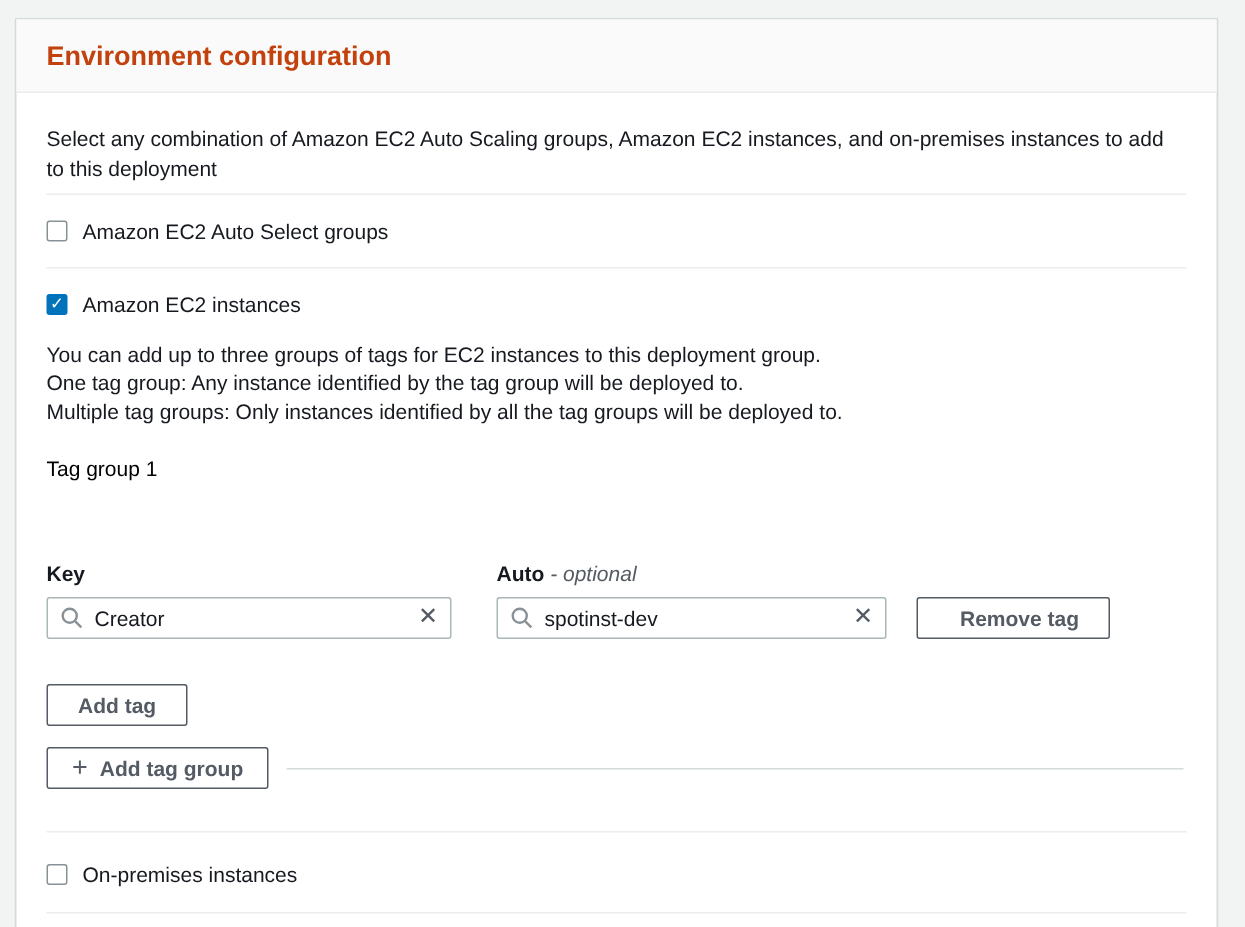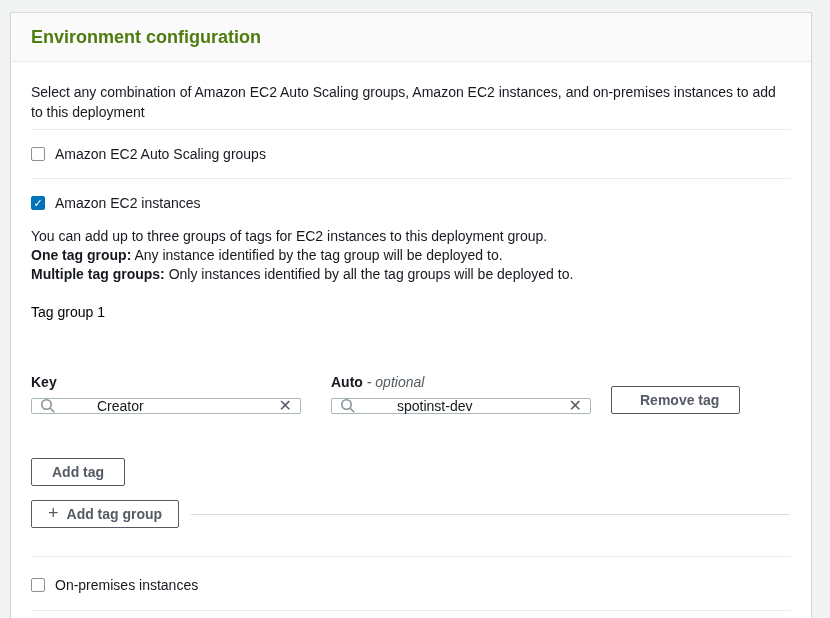--- a/index.html
+++ b/index.html
@@ -22,21 +22,21 @@
     box-shadow: 0 1px 1px 0 rgba(0,28,36,.15);
   }
   .panel-header {
     background: #fafafa;
     padding: 14px 20px 13px 20px;
     border-bottom: 1px solid #eaeded;
   }
   .panel-title {
     font-size: 18px;
     font-weight: 700;
-    color: #4d7c0f;
+    color: #c2410c;
   }
   .panel-body { padding: 20px 20px 14px 20px; }
 
   .desc {
     max-width: 755px;
     line-height: 20px;
     margin-bottom: 7px;
   }
   .divider {
     border: none;
@@ -71,21 +71,21 @@
     font-size: 11px;
     font-weight: 700;
     line-height: 1;
   }
   .check-label { color: #16191f; }
 
   .help {
     margin-top: 12px;
     line-height: 19px;
   }
-  .help b { font-weight: 700; }
+  .help b { font-weight: 400; }
 
   .tag-group-label {
     margin-top: 20px;
     color: #000000;
   }
 
   .fields-row {
     display: flex;
     align-items: flex-end;
     gap: 30px;
@@ -99,26 +99,25 @@
     margin-top: 44px;
   }
   .field-label .optional {
     font-weight: 400;
     font-style: italic;
     color: #545b64;
   }
   .search-input {
     display: flex;
     align-items: center;
-    height: 16px;
+    height: 28px;
     border: 1px solid #aab7b8;
     border-radius: 2px;
     background: #fff;
     padding: 0 8px;
-    gap: 34px;
   }
   .key-width   { width: 270px; }
   .value-width { width: 260px; }
   .search-input svg { flex: 0 0 auto; }
   .search-input input {
     flex: 1 1 auto;
     border: none;
     outline: none;
     font-family: "Liberation Sans", "DejaVu Sans", sans-serif;
     font-size: 14px;
@@ -147,21 +146,21 @@
     font-size: 14px;
     font-family: "Liberation Sans", "DejaVu Sans", sans-serif;
     height: 28px;
     padding: 0 20px;
     cursor: pointer;
     display: inline-flex;
     align-items: center;
     justify-content: center;
   }
   .remove-tag-btn { margin-left: -10px; padding-left: 28px; }
-  .add-tag-btn { margin-top: 44px; }
+  .add-tag-btn { margin-top: 30px; }
 
   .add-group-row {
     display: flex;
     align-items: center;
     margin-top: 14px;
   }
   .add-group-btn { padding: 0 16px; }
   .add-group-btn .plus {
     font-weight: 400;
     font-size: 18px;
@@ -193,21 +192,21 @@
     <div class="panel-body">
 
       <p class="desc">Select any combination of Amazon EC2 Auto Scaling groups, Amazon EC2 instances, and on-premises instances to add to this deployment</p>
 
       <hr class="divider">
 
       <div class="check-row">
         <span class="checkbox">
           
         </span>
-        <span class="check-label">Amazon EC2 Auto Scaling groups</span>
+        <span class="check-label">Amazon EC2 Auto Select groups</span>
       </div>
 
       <hr class="divider">
 
       <div class="check-row">
         <span class="checkbox checked">
           <span class="mark">✓</span>
         </span>
         <span class="check-label">Amazon EC2 instances</span>
       </div>

